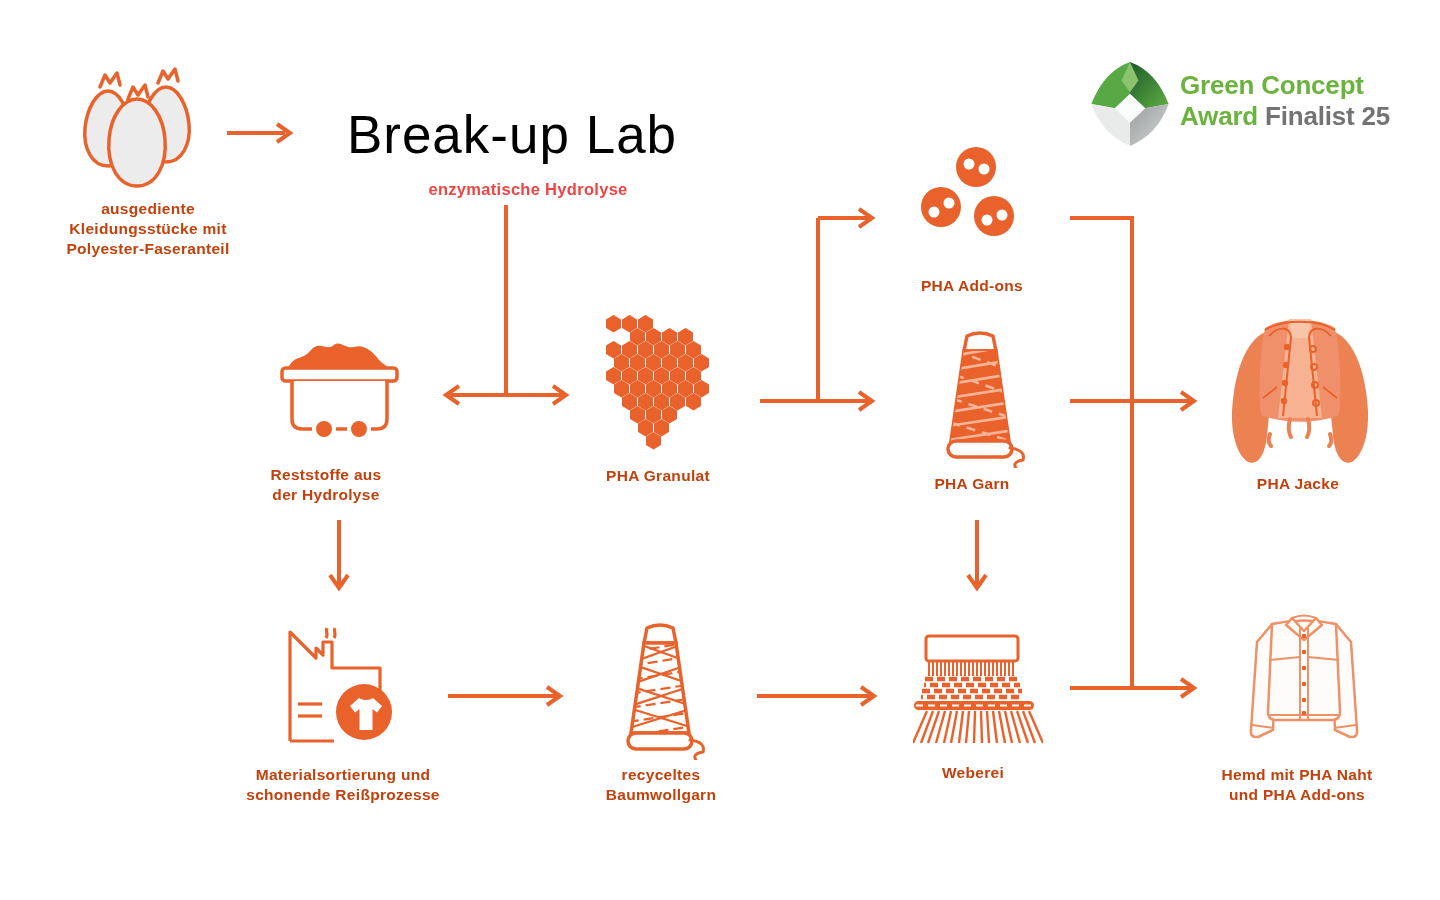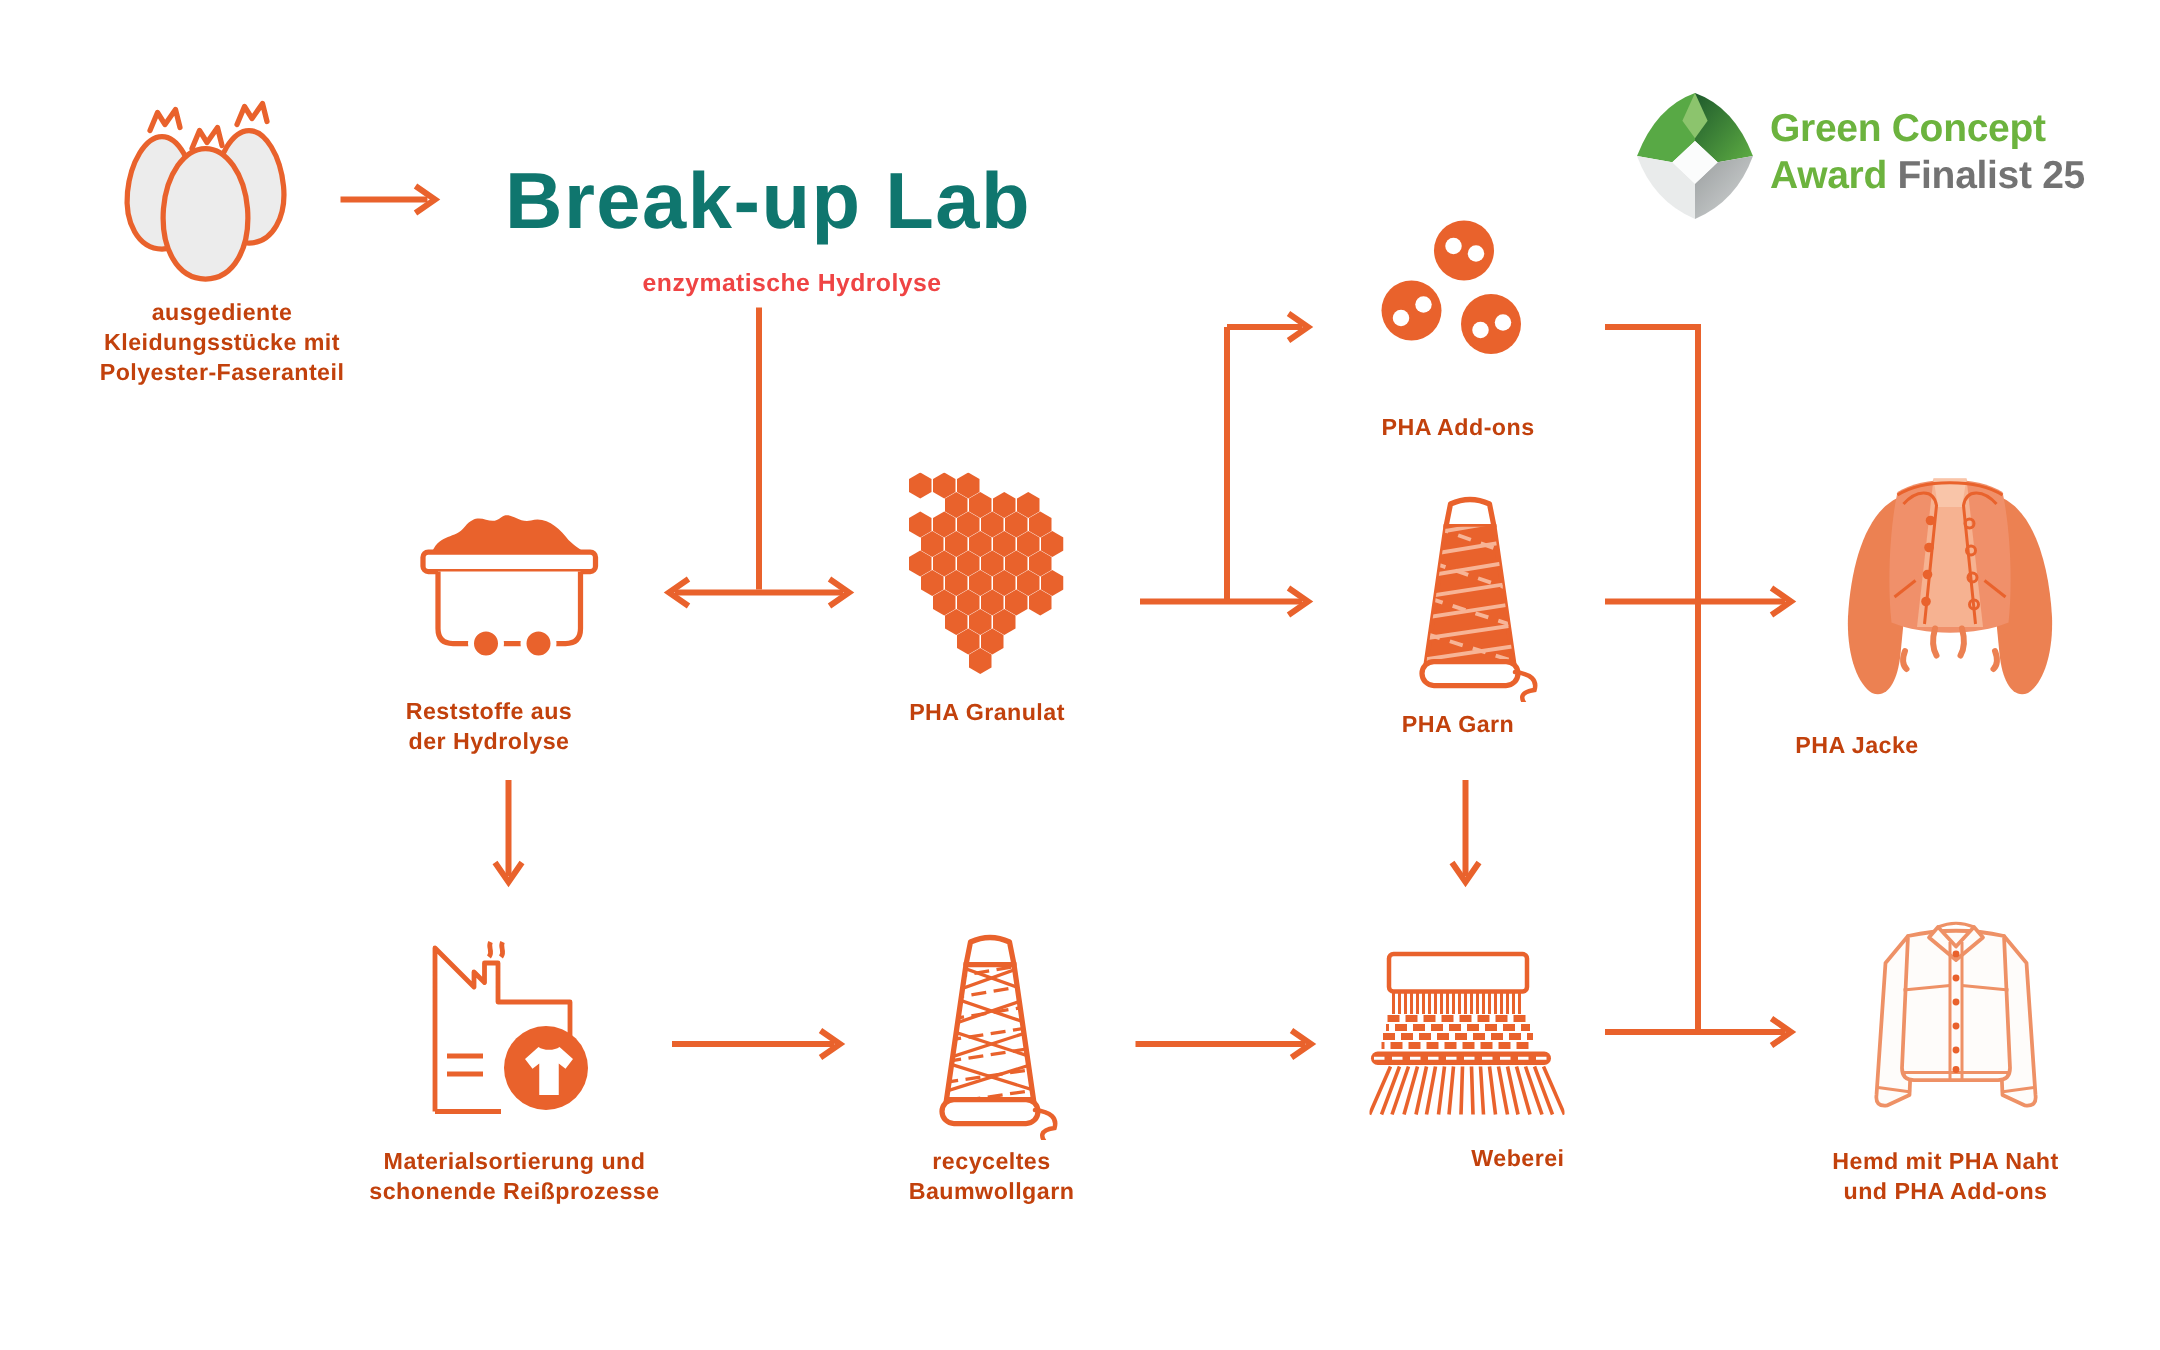--- a/index.html
+++ b/index.html
@@ -2,21 +2,21 @@
 <html><head>
 <meta charset="utf-8">
 <style>
   html,body{margin:0;padding:0;background:#ffffff;}
   #canvas{position:relative;width:1440px;height:900px;background:#ffffff;overflow:hidden;
           font-family:"Liberation Sans", sans-serif;}
   .abs{position:absolute;}
   .lbl{position:absolute;color:#c2410c;font-weight:bold;font-size:15.5px;line-height:20px;
        text-align:center;white-space:pre-line;letter-spacing:.3px;}
   #title{position:absolute;left:312px;top:104px;width:400px;text-align:center;
-         color:#0f766e;font-weight:bold;font-size:53px;letter-spacing:1px;}
+         color:#000000;font-weight:normal;font-size:53px;letter-spacing:1px;}
   #subtitle{position:absolute;left:388px;top:180px;width:280px;text-align:center;
             color:#ef4444;font-weight:bold;font-size:16.5px;letter-spacing:.3px;}
   #award{position:absolute;left:1088px;top:58px;width:330px;height:100px;}
   #award-text{position:absolute;left:92px;top:12px;font-weight:bold;font-size:26px;line-height:31px;
               letter-spacing:-.2px;white-space:nowrap;}
   .grn{color:#6cb33e;margin-top:36px;} .dgrn{color:#737373;}
   svg{display:block;}
 </style>
 </head>
 <body>
@@ -210,21 +210,21 @@
       <circle cx="87" cy="43" r="3"></circle>
         <circle cx="88" cy="61" r="3"></circle>
       <circle cx="89" cy="79" r="3"></circle>
         <circle cx="90" cy="97" r="3"></circle>
     </g>
     <path d="M64 113 q-3 11 1 18" fill="none" stroke="#ec8152" stroke-width="4" stroke-linecap="round"></path>
     <path d="M82 113 q3 11 -1 18" fill="none" stroke="#ec8152" stroke-width="4" stroke-linecap="round"></path>
     <path d="M44 128 q-3 8 1 12" fill="none" stroke="#ec8152" stroke-width="4" stroke-linecap="round"></path>
     <path d="M104 128 q3 8 -1 12" fill="none" stroke="#ec8152" stroke-width="4" stroke-linecap="round"></path>
   </svg>
-  <div class="lbl" style="left:1168px;top:474px;width:140px;margin-top:14px;">PHA Jacke</div>
+  <div class="lbl" style="left:1228px;top:474px;width:140px;">PHA Jacke</div>
 
   <svg class="abs" width="120" height="122" viewBox="0 0 120 122" style="left:286px;top:626px;">
     <g fill="none" stroke="#e9622c" stroke-width="3.2" stroke-linejoin="round">
       <path d="M4 115 L4 6 L30 32 L30 22 L37 29 L37 16 L46 16 L46 42 L94 42 L94 74"></path>
       <path d="M4 115 L48 115"></path>
       <path d="M40 12 c3 -4 -1 -6 1 -10"></path>
       <path d="M48 12 c3 -4 -1 -6 1 -10"></path>
       <path d="M12 78 H36"></path>
         <path d="M12 90 H36"></path>
     </g>
@@ -313,21 +313,21 @@
         <path d="M74 78 L76 110"></path>
         <path d="M80 78 L84 110"></path>
       <path d="M86 78 L92 110"></path>
         <path d="M92 78 L99 110"></path>
         <path d="M98 78 L107 110"></path>
         <path d="M104 78 L115 110"></path>
       <path d="M110 78 L122 110"></path>
         <path d="M116 78 L130 110"></path>
     </g>
   </svg>
-  <div class="lbl" style="left:903px;top:763px;width:140px;text-align:right;">Weberei</div>
+  <div class="lbl" style="left:903px;top:763px;width:140px;">Weberei</div>
 
   <svg class="abs" width="132" height="150" viewBox="0 0 132 150" style="left:1238px;top:598px;">
     <g fill="#fefcfa" stroke="#ee9166" stroke-width="2.5" stroke-linejoin="round">
       <path d="M34 26 L19 44 L13 132 Q12 140 20 139 L35 132 L38 60 Z"></path>
       <path d="M98 26 L113 44 L119 132 Q120 140 112 139 L97 132 L94 60 Z"></path>
       <path d="M34 26 Q66 19 98 26 L102 114 Q102 122 94 122 L38 122 Q30 122 30 114 Z"></path>
       <path d="M54 20 L66 33 L78 20 L84 27 L66 42 L48 27 Z"></path>
     </g>
     <g fill="none" stroke="#ee9166" stroke-width="2">
       <path d="M54 20 Q66 15 78 20"></path>

